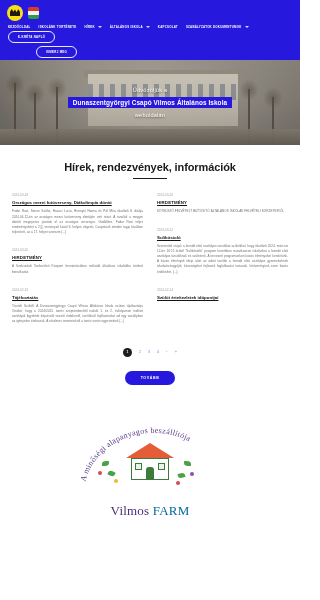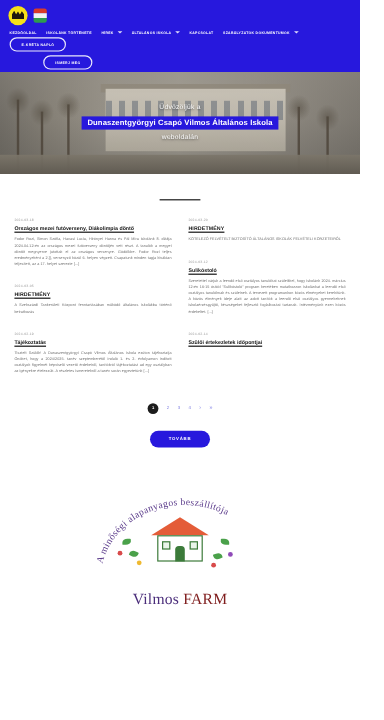--- a/index.html
+++ b/index.html
@@ -342,21 +342,21 @@
   .berry.p { background: #8f4ab8; }
   .brand-name {
     position: absolute;
     left: 0; right: 0; bottom: 0;
     text-align: center;
     font-family: "Liberation Serif", serif;
     font-size: 13px;
     color: #4a2d7a;
     letter-spacing: 0.2px;
   }
-  .brand-name .farm { color: #7f1d1d; }
+  .brand-name .farm { color: #0369a1; }
 </style>
 </head>
 <body>
 
 <div id="page">
 
   <nav class="topnav">
     <span class="logo-mark"></span>
     <span class="flag-mark">
       <i></i>
@@ -406,20 +406,21 @@
     <div class="hero-ground"></div>
 
     <div class="hero-text">
       <div class="hero-l1">Üdvözöljük a</div>
       <div class="hero-l2">Dunaszentgyörgyi Csapó Vilmos Általános Iskola</div>
       <div class="hero-l3">weboldalán</div>
     </div>
   </section>
 
   <main class="main">
+    <h1 class="page-title">Hírek, rendezvények, információk</h1>
     <div class="title-rule"></div>
 
     <div class="grid">
 
       <div class="col">
 
         <article class="post">
           <div class="post-date">2024-03-18</div>
           <div class="post-title">Országos mezei futóverseny, Diákolimpia döntő</div>
           <div class="post-excerpt">Fodor Rozi, Simon Szófia, Havasi Lucia, Hirönyei Hanna és Pál Mira iskolánk 8. diákja 2024.04.12-én az országos mezei futóverseny döntőjén vett részt. A tanulók a megyei döntőt megnyerve jutottak el az országos versenyre. Gödöllőre. Fodor Rozi teljes eredményeként a 2.]], versenyző közül 6. helyen végzett. Csapatunk minden tagja kiválóan teljesített, az a 17. helyet szerezte [...]</div>

